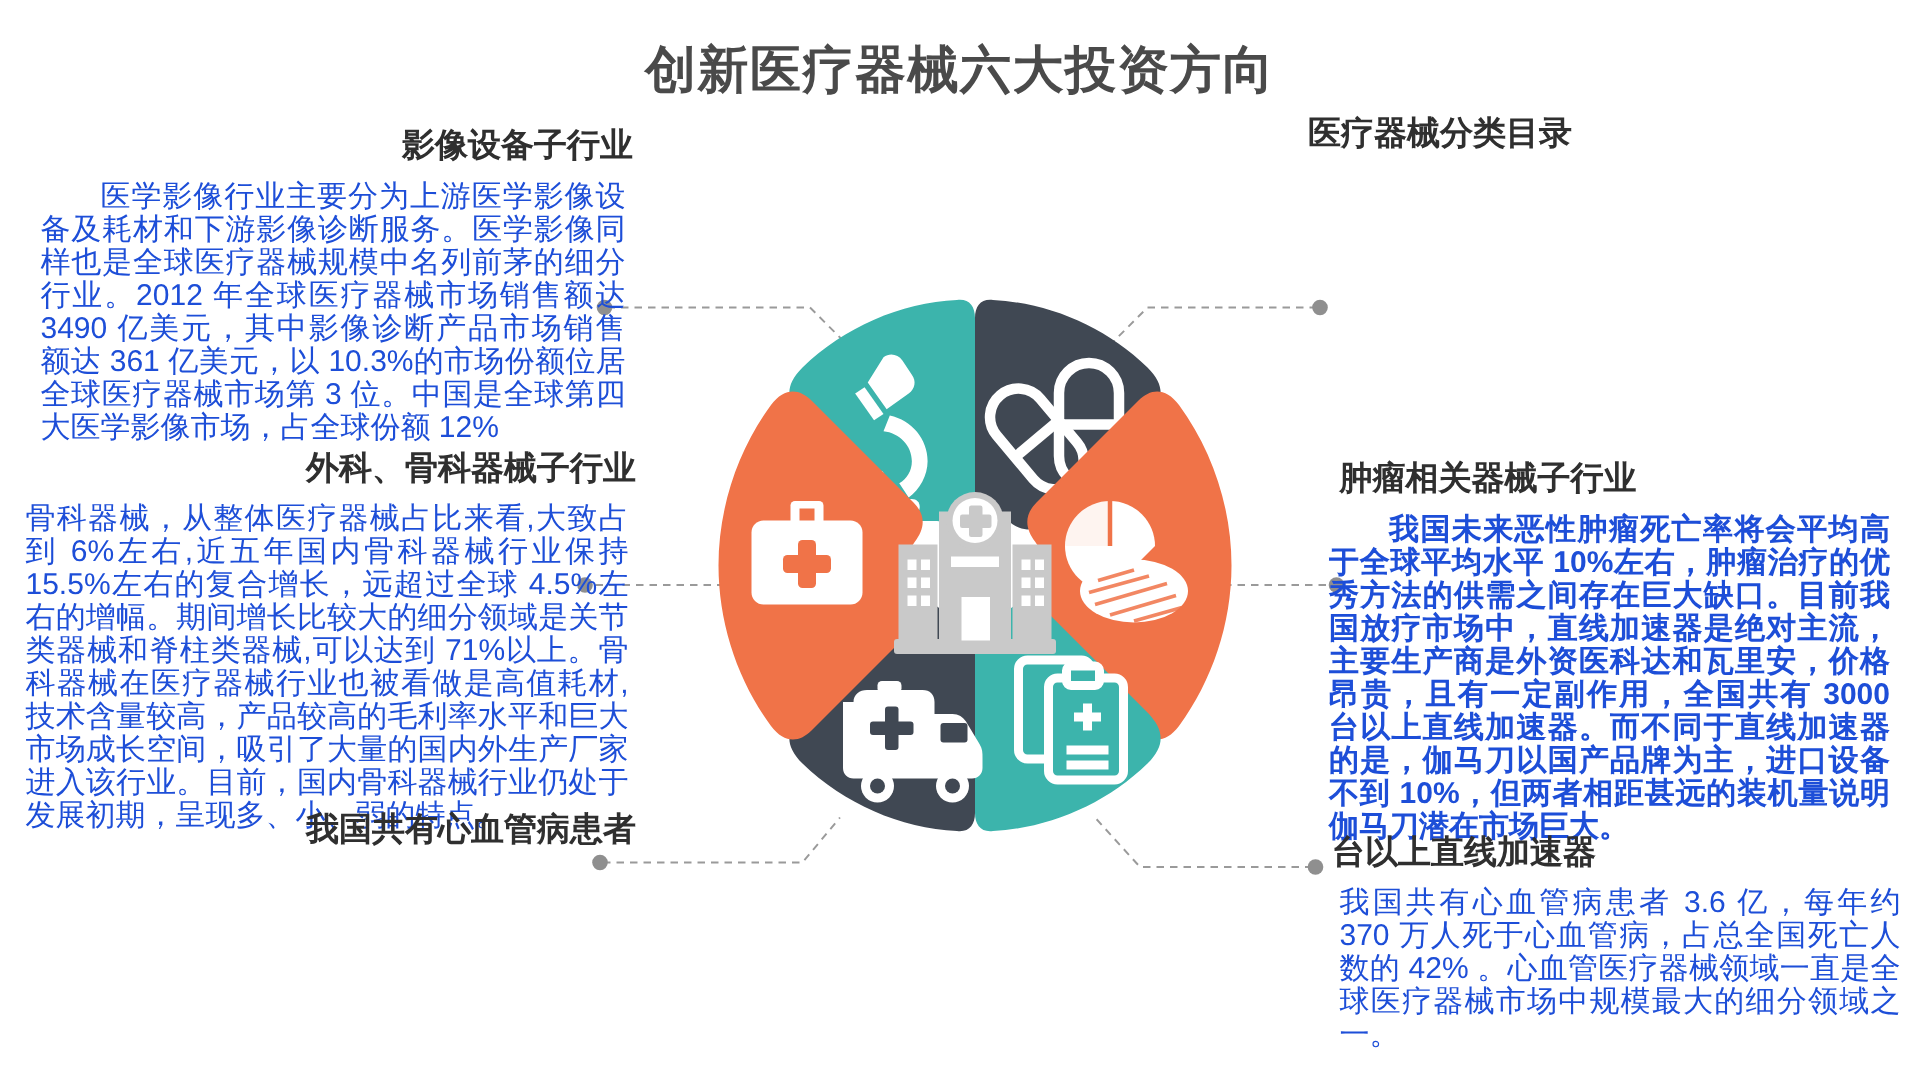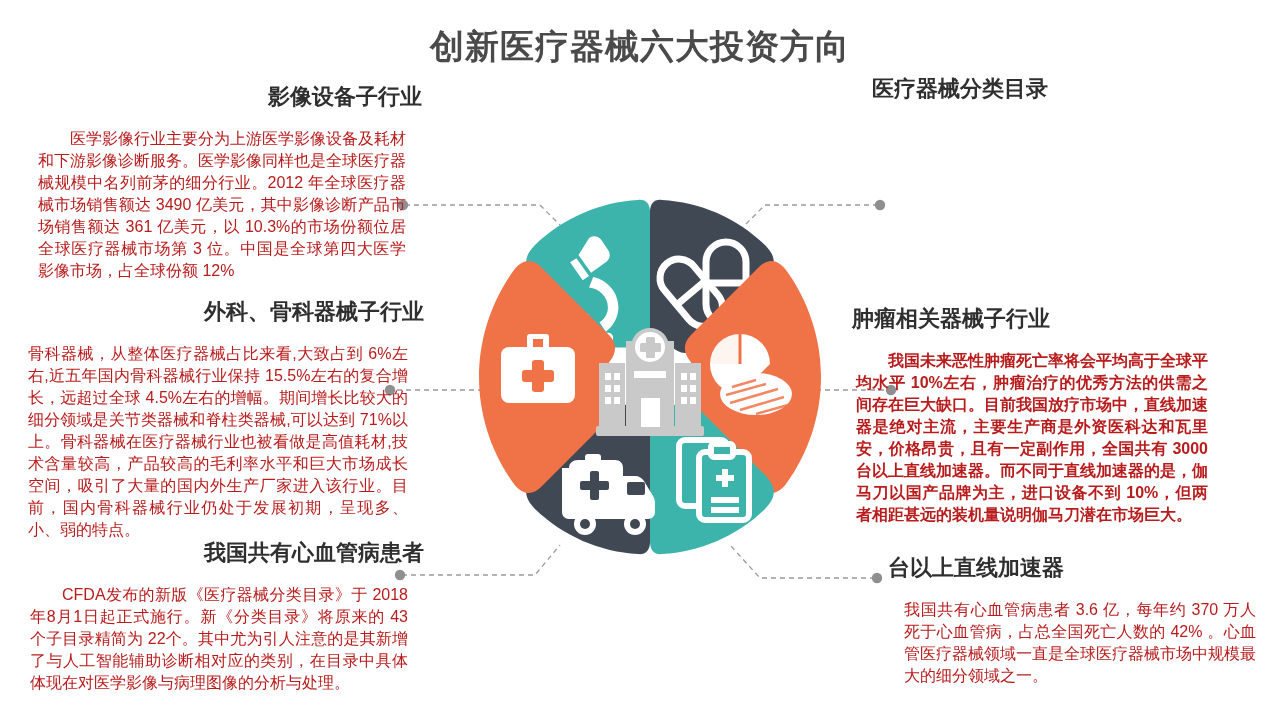--- a/index.html
+++ b/index.html
@@ -37,41 +37,41 @@
   
   .block { position: absolute; }
   .block .heading {
     font-size: 22px;
     font-weight: bold;
     color: #2f2f2f;
     margin: 0 0 8px 0;
     white-space: nowrap;
   }
   .block .body {
-    font-size: 16px;
+    font-size: 20px;
     line-height: 22px;
-    color: #b91c1c;
+    color: #1d4ed8;
     text-align: justify;
-    margin: 16px;
+    margin: 5px;
   }
 
   .left  .heading { text-align: right; }
   .right .heading { text-align: left; }
 
   
   #block-imaging   { left: 22px;  top: 82px;  width: 400px; }
   #block-imaging .heading { padding-left: 36px; }
   #block-surgical  { left: 12px;  top: 297px; width: 412px; }
   #block-surgical .heading { padding-left: 46px; }
   #block-ai        { left: 14px;  top: 538px; width: 410px; }
   #block-ai .heading { padding-left: 46px; }
 
   
   #block-ivd       { left: 872px; top: 74px;  width: 398px; }
-  #block-oncology  { left: 840px; top: 304px; width: 384px; }
+  #block-oncology  { left: 881px; top: 304px; width: 384px; }
   #block-oncology .heading { padding-left: 12px; }
   #block-cardio    { left: 888px; top: 553px; width: 384px; }
 
   #block-imaging  .body { text-indent: 2em; }
   #block-ai       .body { text-indent: 2em; }
   #block-oncology .body { text-indent: 2em; font-weight: bold; }
 
   
   #wheel {
     position: absolute;
@@ -306,21 +306,20 @@
     <p class="body">医学影像行业主要分为上游医学影像设备及耗材和下游影像诊断服务。医学影像同样也是全球医疗器械规模中名列前茅的细分行业。2012 年全球医疗器械市场销售额达 3490 亿美元，其中影像诊断产品市场销售额达 361 亿美元，以 10.3%的市场份额位居全球医疗器械市场第 3 位。中国是全球第四大医学影像市场，占全球份额 12%</p>
   </div>
 
   <div class="block left" id="block-surgical">
     <h2 class="heading">外科、骨科器械子行业</h2>
     <p class="body">骨科器械，从整体医疗器械占比来看,大致占到 6%左右,近五年国内骨科器械行业保持 15.5%左右的复合增长，远超过全球 4.5%左右的增幅。期间增长比较大的细分领域是关节类器械和脊柱类器械,可以达到 71%以上。骨科器械在医疗器械行业也被看做是高值耗材,技术含量较高，产品较高的毛利率水平和巨大市场成长空间，吸引了大量的国内外生产厂家进入该行业。目前，国内骨科器械行业仍处于发展初期，呈现多、小、弱的特点。</p>
   </div>
 
   <div class="block left" id="block-ai">
     <h2 class="heading">我国共有心血管病患者</h2>
-    <p class="body">CFDA发布的新版《医疗器械分类目录》于 2018年8月1日起正式施行。新《分类目录》将原来的 43 个子目录精简为 22个。其中尤为引人注意的是其新增了与人工智能辅助诊断相对应的类别，在目录中具体体现在对医学影像与病理图像的分析与处理。</p>
   </div>
 
   <div class="block right" id="block-ivd">
     <h2 class="heading">医疗器械分类目录</h2>
   </div>
 
   <div class="block right" id="block-oncology">
     <h2 class="heading">肿瘤相关器械子行业</h2>
     <p class="body">我国未来恶性肿瘤死亡率将会平均高于全球平均水平 10%左右，肿瘤治疗的优秀方法的供需之间存在巨大缺口。目前我国放疗市场中，直线加速器是绝对主流，主要生产商是外资医科达和瓦里安，价格昂贵，且有一定副作用，全国共有 3000 台以上直线加速器。而不同于直线加速器的是，伽马刀以国产品牌为主，进口设备不到 10%，但两者相距甚远的装机量说明伽马刀潜在市场巨大。</p>
   </div>

